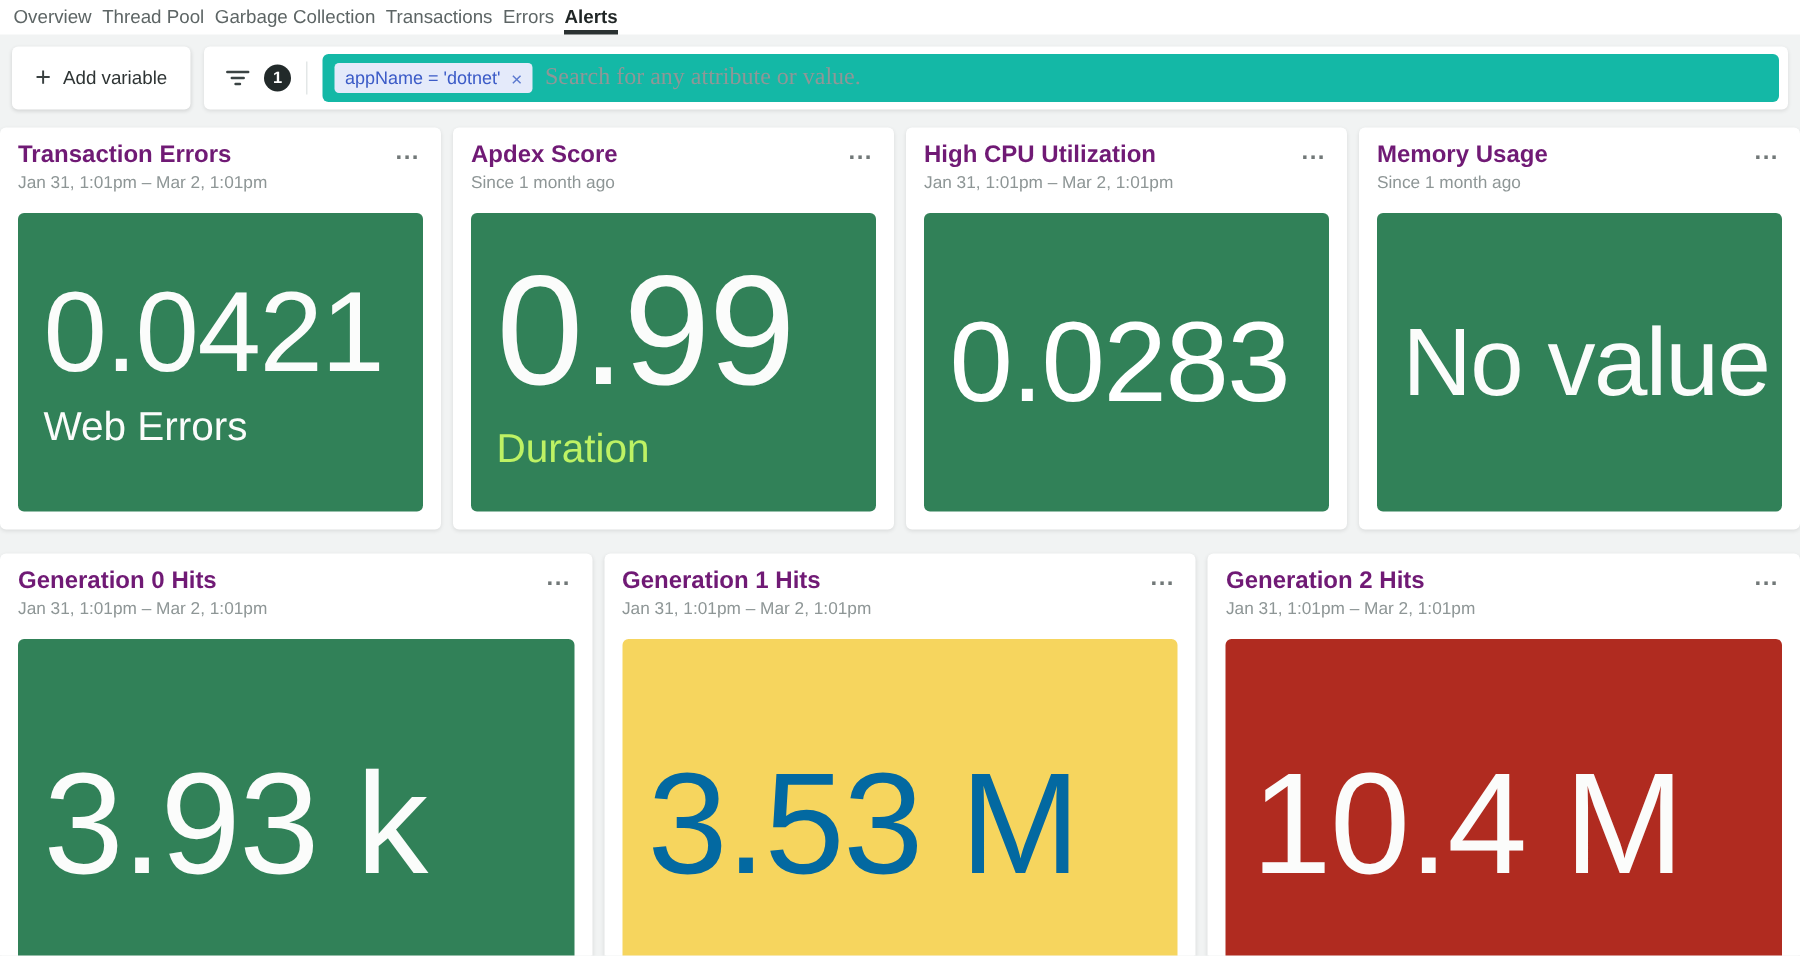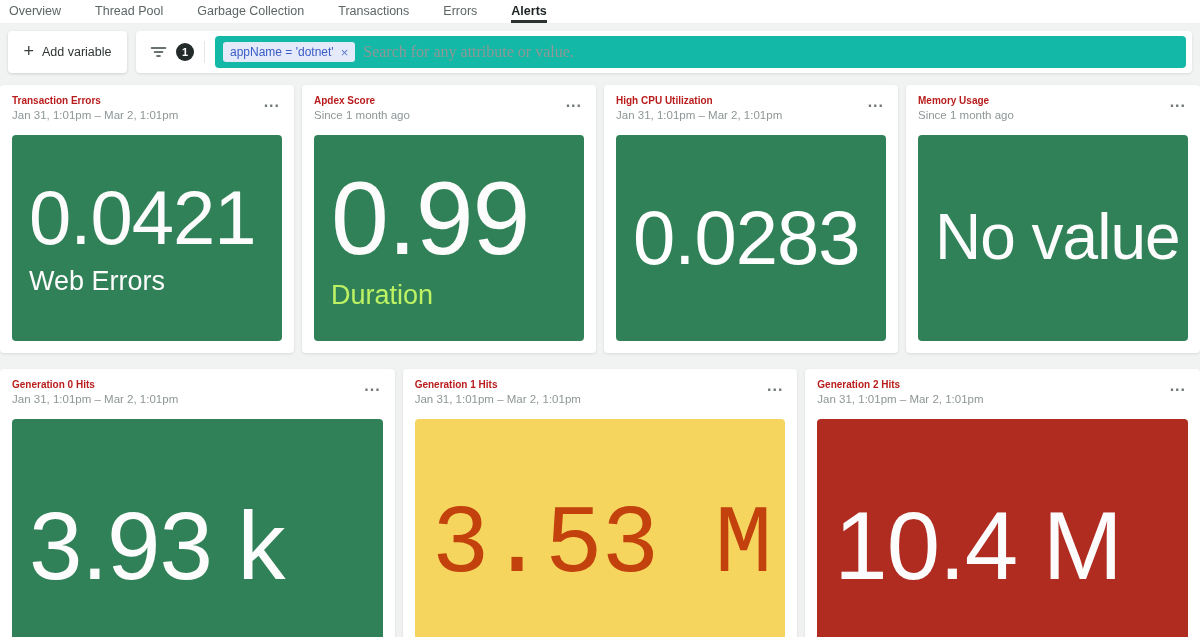--- a/index.html
+++ b/index.html
@@ -1,21 +1,21 @@
 <!DOCTYPE html>
 <html><head>
 <meta charset="utf-8">
 <style>
   * { margin:0; padding:0; box-sizing:border-box; }
   html,body { width:1200px; height:637px; overflow:hidden;
     font-family:"Liberation Sans","DejaVu Sans",sans-serif; background:#f1f3f3; }
 
   
   .tabs { background:#ffffff; height:23px; display:flex; align-items:stretch;
-    padding-left:9px; gap:34px; }
+    padding-left:9px; gap:7px; }
   .tab { font-size:12.5px; color:#5d6565; display:flex; align-items:center;
     cursor:pointer; border-bottom:3px solid transparent; padding-top:2px; }
   .tab.active { color:#1f2525; font-weight:700; border-bottom-color:#2a3131; }
 
   
   .toolbar { margin-top:8px; height:42px; display:flex; align-items:stretch;
     padding:0 8px; gap:9px; }
   .add-var { background:#fff; border:none; border-radius:4px; width:119px;
     box-shadow:0 1px 3px rgba(0,0,0,.14); display:flex; align-items:center;
     justify-content:center; gap:8px; font-size:12.5px; font-weight:500;
@@ -41,21 +41,21 @@
   .input-zone input::placeholder { color:#8f9797; }
 
   
   .grid { display:grid; gap:8px; }
   .row1 { margin-top:12px; grid-template-columns:repeat(4,1fr); height:268px; }
   .row2 { margin-top:16px; grid-template-columns:repeat(3,1fr); height:316px; }
 
   .card { background:#fff; border-radius:4px; box-shadow:0 1px 3px rgba(0,0,0,.10);
     padding:10px 12px 12px 12px; display:flex; flex-direction:column; }
   .card-header { display:flex; justify-content:space-between; align-items:flex-start; }
-  .card-title { font-size:10px; font-weight:700; color:#b91c1c; }
+  .card-title { font-size:16px; font-weight:700; color:#701a75; }
   .card-subtitle { font-size:11.5px; color:#8e9696; margin-top:3px; }
   .card-menu { color:#717878; font-size:16px; font-weight:700; line-height:.4;
     letter-spacing:1px; cursor:pointer; padding:4px 2px; }
 
   .billboard { flex:1; margin-top:14px; border-radius:4px; display:flex;
     flex-direction:column; justify-content:center; align-items:flex-start;
     padding-left:17px; overflow:hidden; }
   .bb-value { font-weight:300; line-height:1.02; letter-spacing:-1px;
     white-space:nowrap; }
   .bb-label { font-size:27px; font-weight:300; margin-top:9px; }
@@ -191,21 +191,21 @@
 
     <div class="card">
       <div class="card-header">
         <div>
           <div class="card-title">Generation 1 Hits</div>
           <div class="card-subtitle">Jan 31, 1:01pm – Mar 2, 1:01pm</div>
         </div>
         <div class="card-menu">...</div>
       </div>
       <div class="billboard" style="background: rgb(246, 213, 94);">
-        <div class="bb-value size-lg" style="color: #c2410c; font-family: Liberation Mono, monospace;">3.53 M</div>
+        <div class="bb-value size-lg" style="color: #0369a1;">3.53 M</div>
 
       </div>
     </div>
 
     <div class="card">
       <div class="card-header">
         <div>
           <div class="card-title">Generation 2 Hits</div>
           <div class="card-subtitle">Jan 31, 1:01pm – Mar 2, 1:01pm</div>
         </div>

